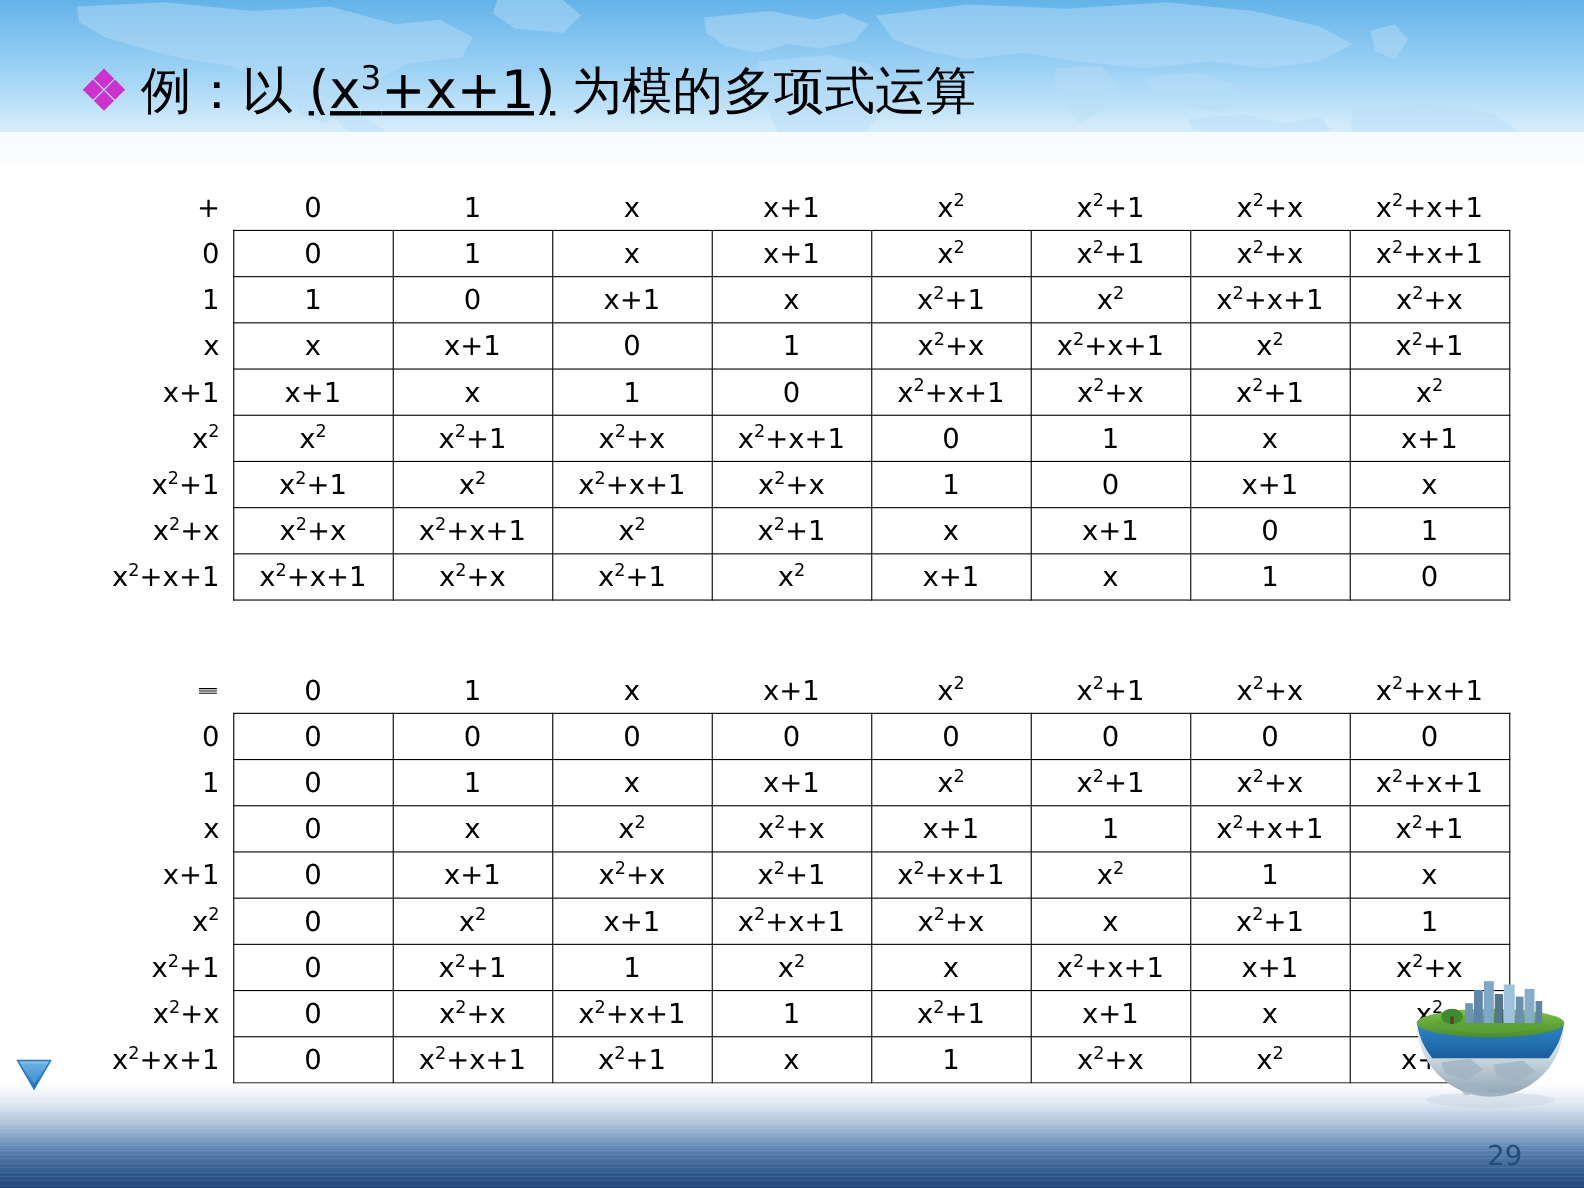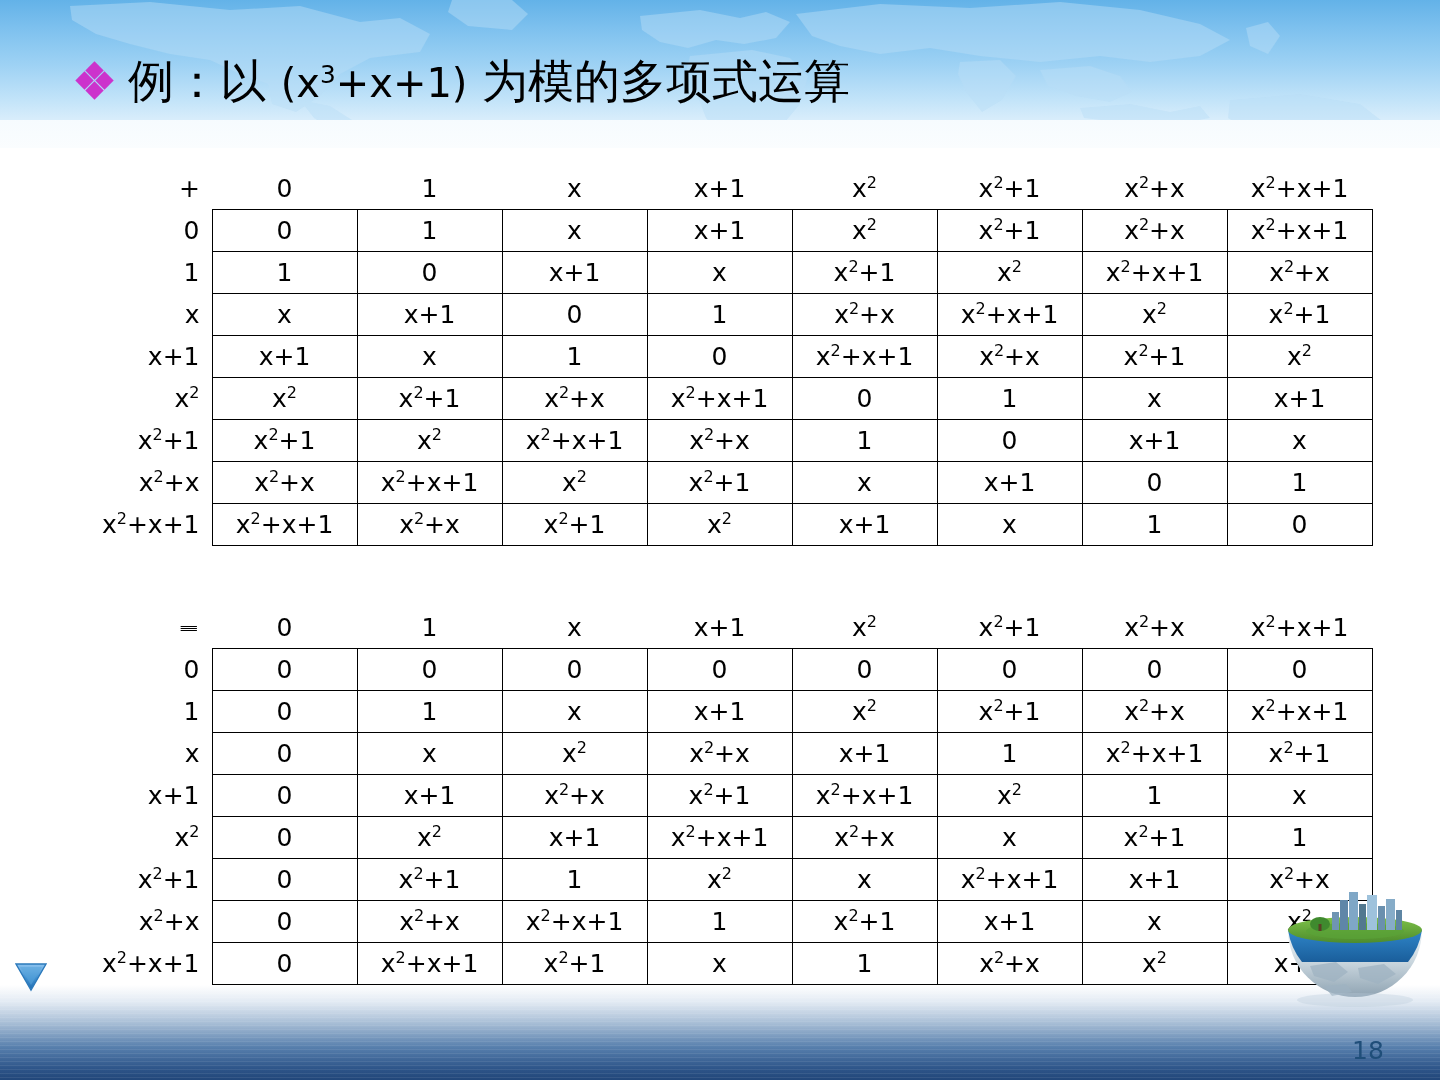--- a/index.html
+++ b/index.html
@@ -82,21 +82,22 @@
   .bullet-diamond .d-right  { left: 20px; top: 10px; }
   .bullet-diamond .d-bottom { left: 10px; top: 20px; }
 
   .slide-title {
     font-size: 46px;
     color: #000000;
     letter-spacing: 0px;
     line-height: 1;
   }
   .slide-title .mono-part {
-    font-size: 40px;
+    font-size: 48px;
+    text-decoration: underline;
   }
   .slide-title sup {
     font-size: .62em;
     vertical-align: super;
     line-height: 0;
   }
 
   
   .table-block {
     position: absolute;
@@ -560,15 +561,15 @@
           <stop offset="0%" stop-color="#8cc3ef"></stop>
           <stop offset="55%" stop-color="#3f8fd0"></stop>
           <stop offset="100%" stop-color="#1f6cb0"></stop>
         </linearGradient>
       </defs>
       <polygon points="2,2 32,2 17,28" fill="url(#trg)" stroke="#2b79bb" stroke-width="1.4"></polygon>
       <polygon points="6,5 28,5 17,23" fill="#5aa5dd" opacity=".55"></polygon>
     </svg>
   </div>
 
-  <div class="page-number">18</div>
+  <div class="page-number">29</div>
 
 </div>
 
 </body></html>

